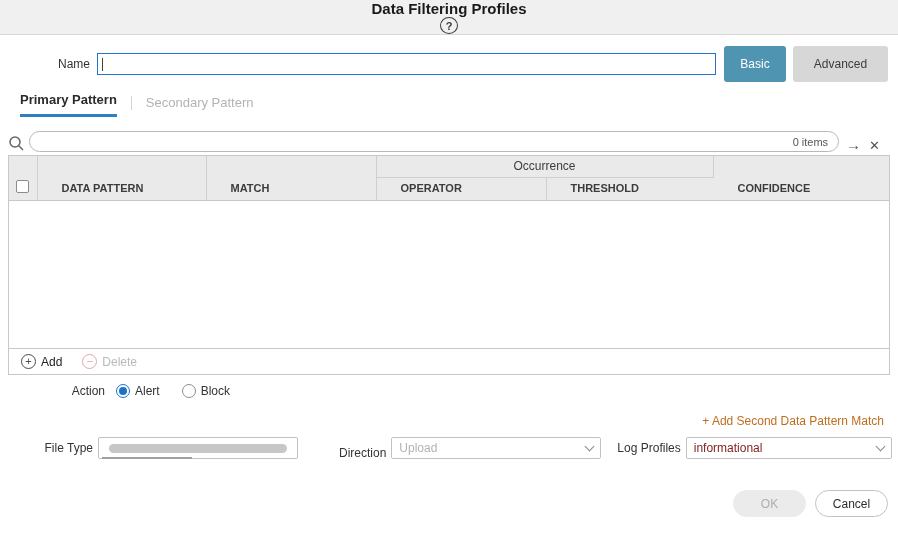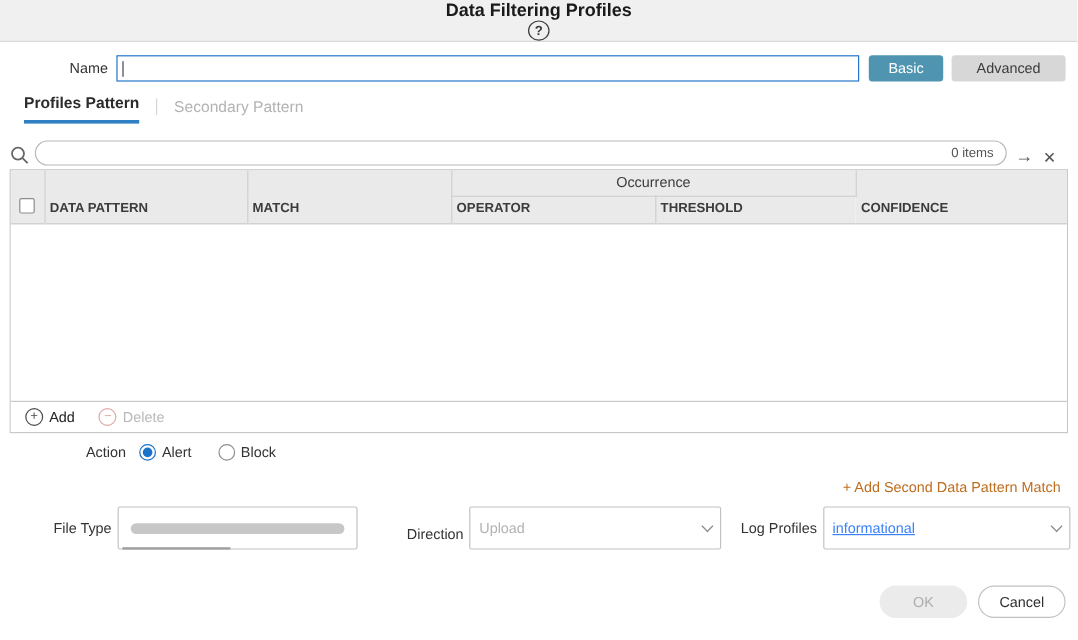--- a/index.html
+++ b/index.html
@@ -12,21 +12,21 @@
   .help-icon { width:18px; height:18px; border:1.5px solid #3a3a3a; border-radius:50%;
     color:#3a3a3a; font-size:11px; font-weight:bold; display:flex; align-items:center;
     justify-content:center; cursor:pointer; }
 
   .name-row { display:flex; align-items:center; margin:11px 10px 0 8px; }
   .form-label { width:82px; text-align:right; margin-right:7px; font-size:12px; }
   .name-input { flex:1; height:22px; border:1px solid #2276c9; background:#fff;
     display:flex; align-items:center; padding:0 4px; margin-right:8px; cursor:text; }
   .caret { width:1px; height:13px; background:#444; }
   .toggle-group { display:flex; gap:7px; }
-  .toggle-btn { height:22px; display:flex; align-items:center; justify-content:center;
+  .toggle-btn { height:36px; display:flex; align-items:center; justify-content:center;
     font-size:12px; border-radius:3px; cursor:pointer; }
   .toggle-btn.basic { width:62px; background:#4f95b2; color:#fff; }
   .toggle-btn.advanced { width:95px; background:#d7d7d7; color:#3c3c3c; }
 
   .shared-row { display:flex; align-items:center; gap:6px; margin:7px 0 0 97px; font-size:12px; }
   .checkbox-checked { width:14px; height:14px; background:#1f74c4; border-radius:2px;
     position:relative; cursor:pointer; flex:0 0 auto; }
   .checkbox-checked::after { content:""; position:absolute; left:4.5px; top:1.5px;
     width:4px; height:8px; border:solid #fff; border-width:0 2px 2px 0; transform:rotate(45deg); }
 
@@ -40,21 +40,21 @@
   .search-icon { display:flex; margin-right:4px; }
   .search-field { flex:1; height:21px; border:1px solid #b9b9b9; border-radius:11px;
     display:flex; align-items:center; justify-content:flex-end; padding:0 10px; cursor:text; }
   .items-count { font-size:11px; color:#555; }
   .arrow-icon { font-size:15px; color:#555; margin-left:7px; cursor:pointer; line-height:1; }
   .close-icon { font-size:13px; color:#555; margin:0 2px 0 8px; cursor:pointer; line-height:1; }
 
   .table-wrap { margin:3px 8px 0 8px; border:1px solid #c8c8c8; }
   table { width:100%; border-collapse:collapse; table-layout:fixed; }
   thead th { background:#eaeaea; font-size:11px; font-weight:bold; color:#3c3c3c;
-    text-align:left; padding:4px 8px 6px 4px; border-right:1px solid #cfcfcf; vertical-align:bottom; }
+    text-align:left; padding:4px 8px 6px 24px; border-right:1px solid #cfcfcf; vertical-align:bottom; }
   thead th:last-child { border-right:none; }
   th.group-th { text-align:center; font-weight:normal; font-size:12px; vertical-align:middle;
     border-bottom:1px solid #cfcfcf; height:21px; padding:2px; }
   th.sub-th { height:23px; }
   th.check-col { padding:0 0 5px 7px; }
   .checkbox-empty { width:13px; height:13px; border:1px solid #8c8c8c; border-radius:2px;
     background:#fff; display:inline-block; cursor:pointer; }
   tbody td { height:148px; background:#fff; border-top:1px solid #c8c8c8; }
 
   .table-toolbar { border-top:1px solid #c8c8c8; display:flex; align-items:center;
@@ -77,30 +77,30 @@
   .radio.unselected { border:1px solid #8f8f8f; }
 
   .link-row { text-align:right; margin:13px 14px 0 0; }
   .link { color:#bf6d1e; font-size:12px; cursor:pointer; }
 
   .fields-row { display:flex; align-items:center; margin:7px 0 0 8px; font-size:12px; }
   .fl-label { text-align:right; margin-right:5px; }
   .fl-label.file-type { width:85px; }
   .fl-label.direction { margin-left:41px;margin-top:10px; }
   .fl-label.severity { margin-left:16px; }
-  .select-box { height:36px; border:1px solid #c2c2c2; border-radius:2px; background:#fff;
+  .select-box { height:22px; border:1px solid #c2c2c2; border-radius:2px; background:#fff;
     display:flex; align-items:center; justify-content:space-between; padding:0 7px;
     position:relative; cursor:pointer; }
   .select-box.file-type { width:200px; justify-content:center; }
   .select-box.direction { width:210px; }
   .select-box.severity { width:206px; }
   .redacted-pill { width:178px; height:9px; background:#c7c7c7; border-radius:5px; }
   .redact-line { position:absolute; left:3px; bottom:-1px; width:90px; height:2px; background:#a0a0a0; }
   .placeholder-value { color:#b3b3b3; }
-  .select-value { color:#3b82f6;text-decoration:underline; }
+  .select-value { color:#7f1d1d; }
   .chevron { width:7px; height:7px; border-right:1.5px solid #8a8a8a;
     border-bottom:1.5px solid #8a8a8a; transform:rotate(45deg); margin-top:-4px; flex:0 0 auto; }
 
   .footer { display:flex; justify-content:flex-end; gap:9px; margin:30px 10px 0 0; }
   .btn { height:27px; width:73px; border-radius:14px; font-size:12px;
     display:flex; align-items:center; justify-content:center; }
   .btn.ok { background:#ebebeb; border:1px solid #ebebeb; color:#adadad; }
   .btn.cancel { background:#fff; border:1px solid #c2c2c2; color:#2e2e2e; cursor:pointer; }
 </style>
 </head>
@@ -120,21 +120,21 @@
       <span></span>
     </div>
     <div class="toggle-group">
       <div class="toggle-btn basic">Basic</div>
       <div class="toggle-btn advanced">Advanced</div>
     </div>
   </div>
 
 
   <div class="tabs">
-    <div class="tab active">Profiles Pattern</div>
+    <div class="tab active">Primary Pattern</div>
     <div class="tab-sep"></div>
     <div class="tab inactive">Secondary Pattern</div>
   </div>
 
   <div class="search-row">
     <span class="search-icon">
       <svg width="17" height="17" viewBox="0 0 17 17">
         <circle cx="7" cy="7" r="5" fill="none" stroke="#666" stroke-width="1.5"></circle>
         <line x1="10.8" y1="10.8" x2="15" y2="15" stroke="#666" stroke-width="1.5"></line>
       </svg>

